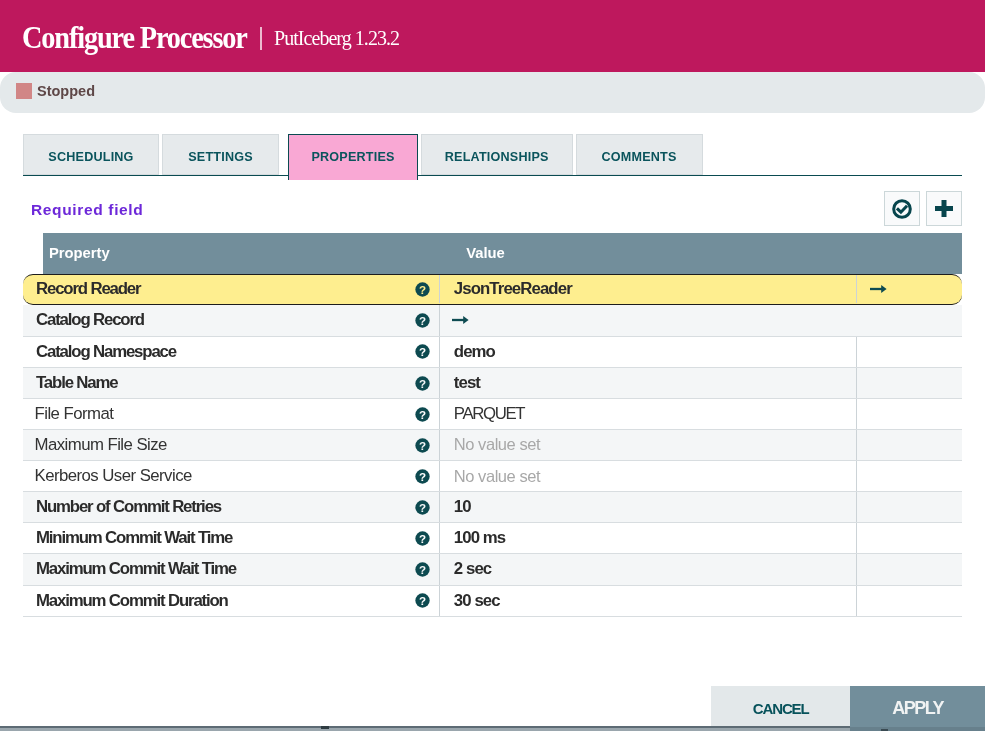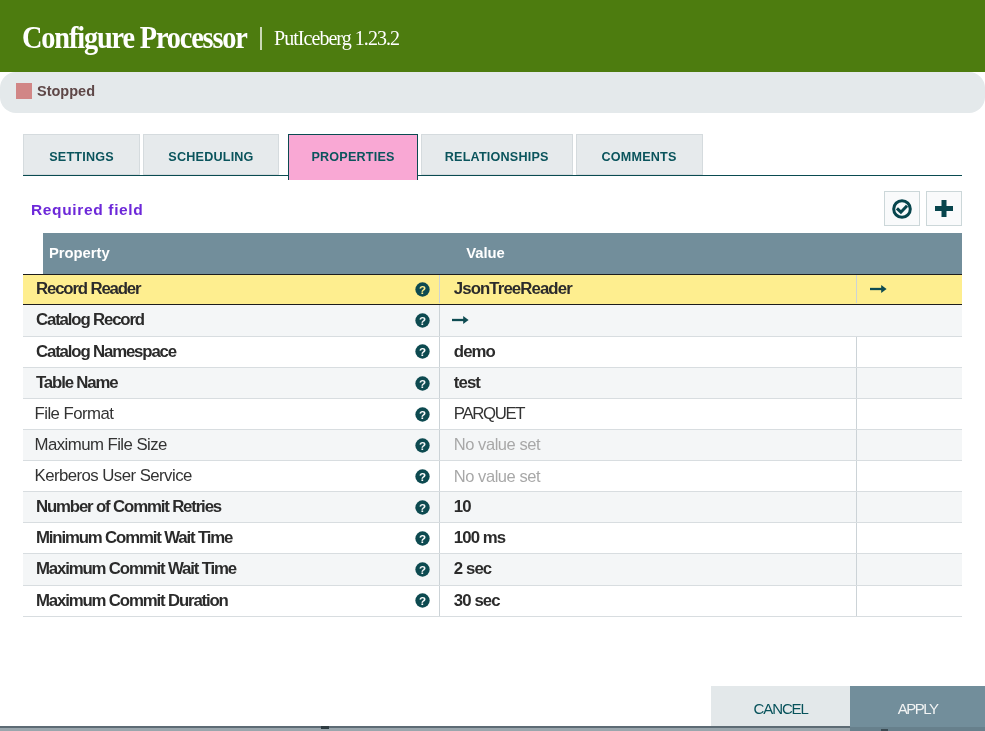--- a/index.html
+++ b/index.html
@@ -1,21 +1,21 @@
 <!DOCTYPE html>
 <html><head>
 <meta charset="utf-8">
 <style>
 * { margin:0; padding:0; box-sizing:border-box; }
 html,body { width:985px; height:731px; background:#fff; overflow:hidden;
   font-family:"Liberation Sans", sans-serif; position:relative; }
 .abs { position:absolute; }
 
 
-.hd { position:absolute; left:0; top:0; width:985px; height:72px; background:#4d7c0f; }
+.hd { position:absolute; left:0; top:0; width:985px; height:72px; background:#be185d; }
 .hd .title { position:absolute; left:22px; top:21.3px; font-family:"Liberation Serif", serif;
   font-weight:bold; font-size:30.5px; color:#fff; letter-spacing:-1.25px; display:inline-block; transform:scaleX(0.929); transform-origin:left top; }
 .hd .vsep { position:absolute; left:260px; top:27px; width:2px; height:23px; background:rgba(255,255,255,0.7); }
 .hd .sub { position:absolute; left:274px; top:26.8px; font-family:"Liberation Serif", serif;
   font-size:20px; color:#fff; letter-spacing:-0.95px; }
 
 
 .status { position:absolute; left:0; top:72px; width:985px; height:41px; background:#e4e9eb;border-radius:16px; }
 .status .sq { position:absolute; left:16px; top:11px; width:16px; height:16px; background:#d18686; }
 .status .txt { position:absolute; left:37px; top:11px; font-size:14.5px; font-weight:bold; color:#5e4747; }
@@ -35,56 +35,56 @@
 .ibtn.chk { left:884px; }
 .ibtn.pls { left:926px; }
 
 
 .tbl { position:absolute; left:23px; top:233px; width:939px; }
 .thead { height:40.7px; background:#728e9b; color:#fff; display:flex;margin-left:20px; }
 .thead .c1 { width:415.6px; padding-left:5.9px; font-size:14.8px; font-weight:bold; line-height:40.7px; }
 .thead .c2 { width:417.8px; padding-left:7.6px; font-size:14.8px; font-weight:bold; line-height:40.7px; }
 .row { display:flex; height:31.13px; border-bottom:1px solid #d8dde0; background:#fff; }
 .row.alt { background:#f4f6f7; }
-.row.sel { height:31.7px; background:#feee8f; border-top:1.4px solid #1d1d1d; border-bottom:1.4px solid #1d1d1d; padding-bottom:1px; }
+.row.sel { height:31.7px; background:#feee8f; border-top:1.4px solid #1d1d1d; border-bottom:1.4px solid #1d1d1d; padding-bottom:1px;border-radius:10px; }
 .row .c1 { width:415.6px; display:flex; align-items:center; padding-left:13px; position:relative; }
 .row .c2 { width:417.8px; display:flex; align-items:center; padding-left:14.2px;
   border-left:1px solid #ccd3d7; }
 .row .c3 { flex:1; display:flex; align-items:center; padding-left:12.6px; border-left:1px solid #ccd3d7; }
 .pname { font-size:16.8px; font-weight:bold; color:#2b2b2b; letter-spacing:-1.15px; }
 .row.norm .pname { font-weight:normal; color:#333; letter-spacing:-0.55px; position:relative; left:-1.5px; }
 .pval { font-size:16.8px; font-weight:bold; color:#2b2b2b; letter-spacing:-0.9px; }
 .pval.norm { font-weight:normal; color:#333; letter-spacing:-1.35px; }
 .pval.empty { font-weight:normal; font-size:16.5px; color:#a8a8a8; letter-spacing:-0.45px; }
 .help { position:absolute; right:9px; top:50%; margin-top:-7.15px; width:14.3px; height:14.3px; }
 
 
 .btn { position:absolute; display:flex; align-items:center; justify-content:center;
-  font-weight:normal; }
+  font-weight:bold; }
 .btn.cancel { left:711px; top:685.6px; width:139.3px; height:40.8px; background:#e3e8ea; color:#07525b; font-size:15px; letter-spacing:-1.1px; padding-top:4.5px; }
-.btn.apply { left:850.3px; top:685.6px; width:134.7px; height:45.4px; background:#728e9b; color:#f1f3f3; font-size:15px; letter-spacing:-1.5px; }
+.btn.apply { left:850.3px; top:685.6px; width:134.7px; height:45.4px; background:#728e9b; color:#f1f3f3; font-size:18px; letter-spacing:-1.5px; }
 .botline { position:absolute; left:0; top:726.4px; width:850px; height:1.5px; background:#5d6b74; }
 .botshade { position:absolute; left:0; top:727.9px; width:850px; height:3.1px; background:#9aa6ad; }
 .botapply { position:absolute; left:850.3px; top:727.4px; width:134.7px; height:3.6px; background:#67808c; }
 .dot { position:absolute; left:881px; top:729px; width:7px; height:2px; background:#3a4a52; }
 </style>
 </head>
 <body>
 <div class="hd">
   <span class="title">Configure Processor</span>
   <span class="vsep"></span>
   <span class="sub">PutIceberg 1.23.2</span>
 </div>
 <div class="status">
   <span class="sq"></span>
     <span class="txt">Stopped</span>
 </div>
 <div class="tabs">
+  <div class="tab" style="width:136px">SCHEDULING</div>
   <div class="tab" style="width:117px">SETTINGS</div>
-  <div class="tab" style="width:136px">SCHEDULING</div>
   <div class="tab sel" style="width:130px">PROPERTIES</div>
   <div class="tab" style="width:151.5px">RELATIONSHIPS</div>
   <div class="tab" style="width:127px">COMMENTS</div>
 </div>
 <span class="req">Required field</span>
 <div class="ibtn chk">
   <svg width="20" height="20" viewBox="0 0 20 20">
     <circle cx="10" cy="10" r="8.3" fill="none" stroke="#07454d" stroke-width="3"></circle>
     <path d="M6 10.4 L8.9 13.2 L14 7.8" fill="none" stroke="#07454d" stroke-width="3" stroke-linecap="square"></path>
   </svg>

